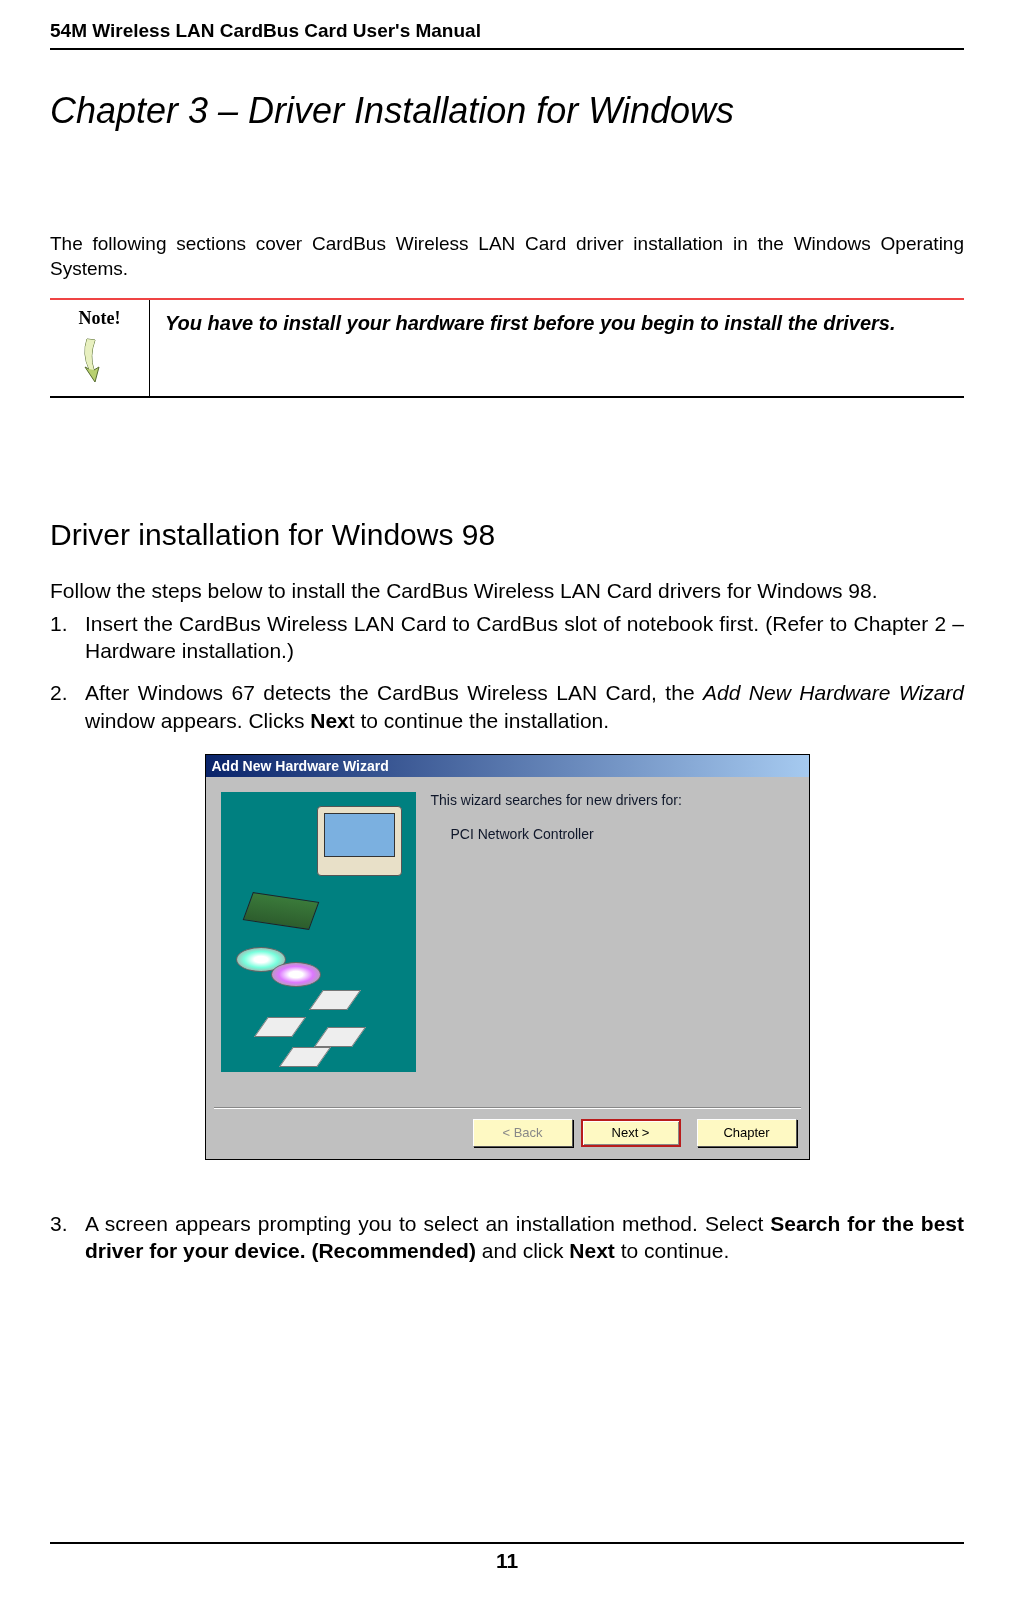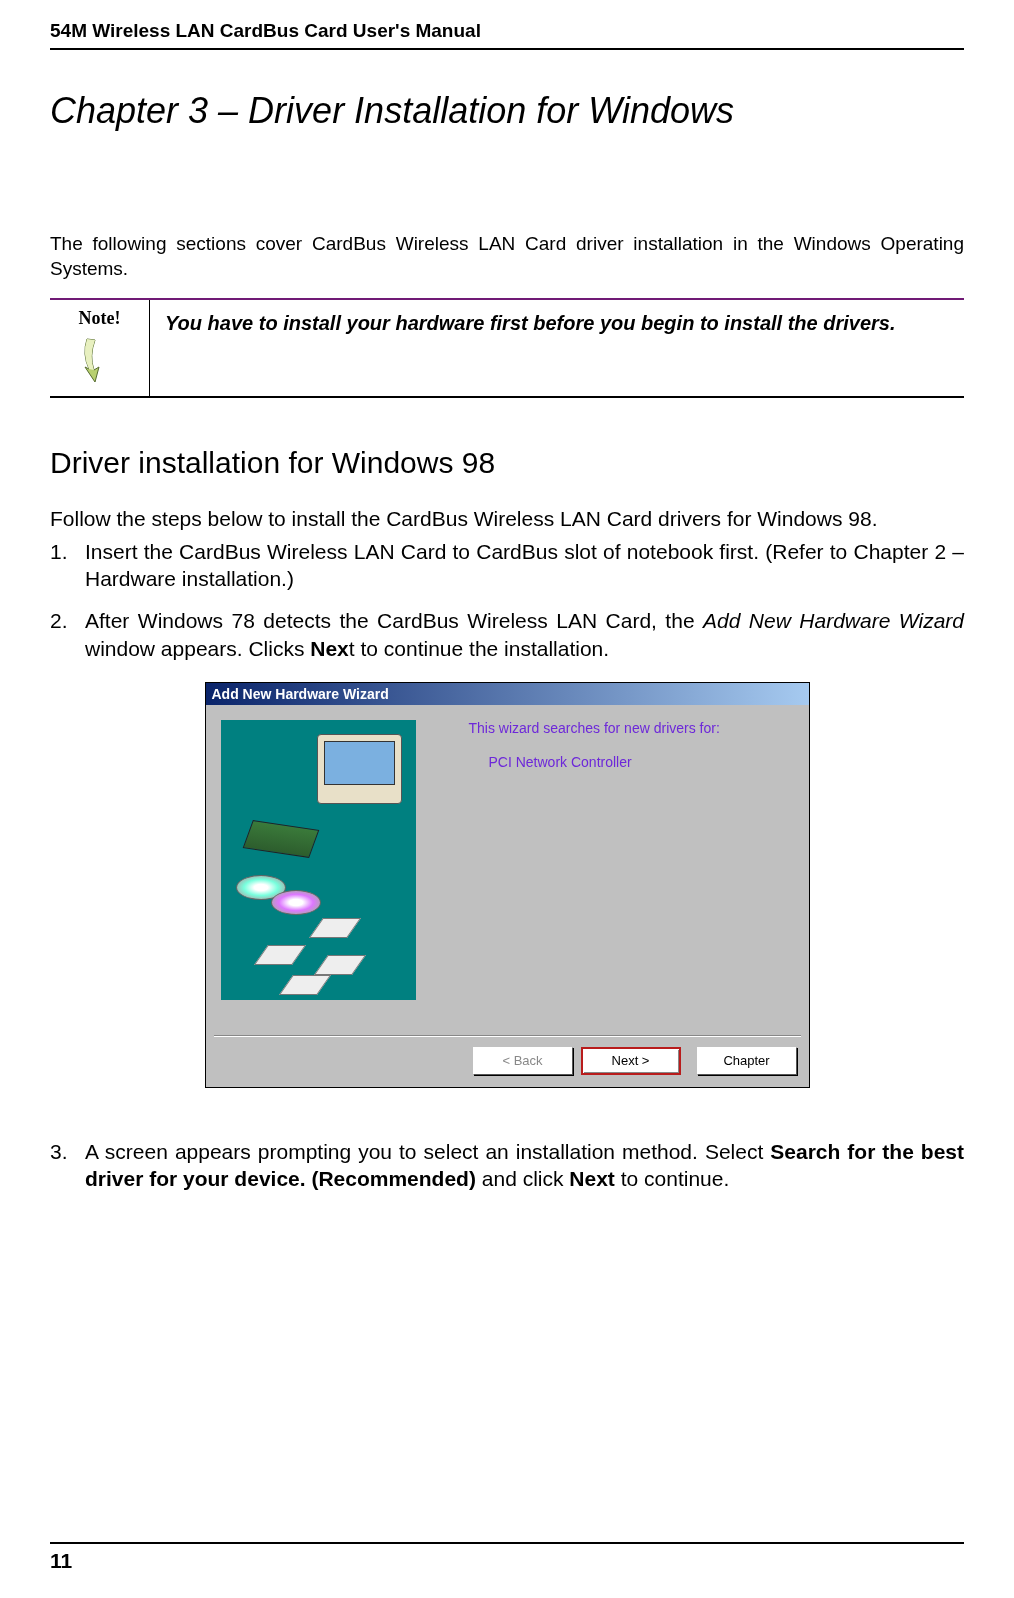--- a/index.html
+++ b/index.html
@@ -27,25 +27,25 @@
       font-style: italic;
       margin-bottom: 100px;
     }
     .intro-para {
       font-size: 19px;
       text-align: justify;
       margin-bottom: 17px;
       line-height: 1.3;
     }
     .note-table {
-      border-top: 2px solid #701a75;
+      border-top: 2px solid #ef4444;
       border-bottom: 2px solid #000;
       width: 100%;
       display: flex;
-      margin-bottom: 48px;
+      margin-bottom: 120px;
     }
     .note-left {
       width: 100px;
       border-right: 1px solid #000;
       text-align: center;
       padding: 8px 5px;
     }
     .note-label {
       font-weight: bold;
       font-size: 18px;
@@ -176,40 +176,39 @@
       position: absolute;
       width: 38px;
       height: 20px;
       background: #eee;
       border: 1px solid #777;
       transform: skewX(-35deg);
     }
     .wizard-right {
       flex: 1;
       font-size: 14px;
-      color: #6d28d9;
-      margin-left: 38px;
+      color: #0f172a;
     }
     .wizard-right p { margin-bottom: 15px; }
     .device-name { margin: 18px 0 35px 20px; }
     .wizard-sep {
       border-top: 1px solid #888;
       border-bottom: 1px solid #fff;
       margin: 0 8px;
     }
     .wizard-buttons {
       display: flex;
       justify-content: flex-end;
       padding: 10px 12px 12px 12px;
       gap: 8px;
     }
     .wiz-btn {
       width: 100px;
       height: 28px;
-      background: #ffffff;
+      background: #fef9c3;
       border-top: 1px solid #fff;
       border-left: 1px solid #fff;
       border-right: 1px solid #555;
       border-bottom: 1px solid #555;
       font-size: 13px;
       display: flex;
       align-items: center;
       justify-content: center;
       box-shadow: 1px 1px 0 #000;
     }
@@ -219,21 +218,21 @@
       box-shadow: inset 1px 1px 0 #fff, inset -1px -1px 0 #888;
     }
     .step3 { margin-top: 30px; }
     .underline { }
     .footer {
       position: absolute;
       bottom: 25px;
       right: 50px;
       left: 50px;
       border-top: 2px solid #000;
-      text-align: left;
+      text-align: center;
       padding-top: 5px;
       font-weight: bold;
       font-size: 21px;
     }
   </style>
 </head>
 <body>
 
 <div class="header-line">
   <span class="header-title">54M Wireless LAN CardBus Card User's Manual</span>
@@ -261,21 +260,21 @@
 <p class="section-intro">Follow the steps below to install the CardBus Wireless LAN Card drivers for Windows 98.</p>
 
 <div class="step-list">
   <div class="step-item">
     <div class="step-num">1.</div>
     <div class="step-text">Insert the CardBus Wireless LAN Card to CardBus slot of notebook first. (Refer to Chapter 2 – Hardware installation.)</div>
   </div>
   <div class="step-item">
     <div class="step-num">2.</div>
     <div class="step-text">
-      <span>After Windows 78 detects the CardBus Wireless LAN Card, the </span><span class="italic">Add New Hardware Wizard</span><span> window appears. Clicks </span><span class="bold">Nex</span><span>t to continue the installation.</span>
+      <span>After Windows 67 detects the CardBus Wireless LAN Card, the </span><span class="italic">Add New Hardware Wizard</span><span> window appears. Clicks </span><span class="bold">Nex</span><span>t to continue the installation.</span>
     </div>
   </div>
 </div>
 
 <div class="wizard-wrap">
   <div class="wizard">
     <div class="wizard-titlebar">Add New Hardware Wizard</div>
     <div class="wizard-body">
       <div class="wizard-left">
         <div class="wizard-image">

